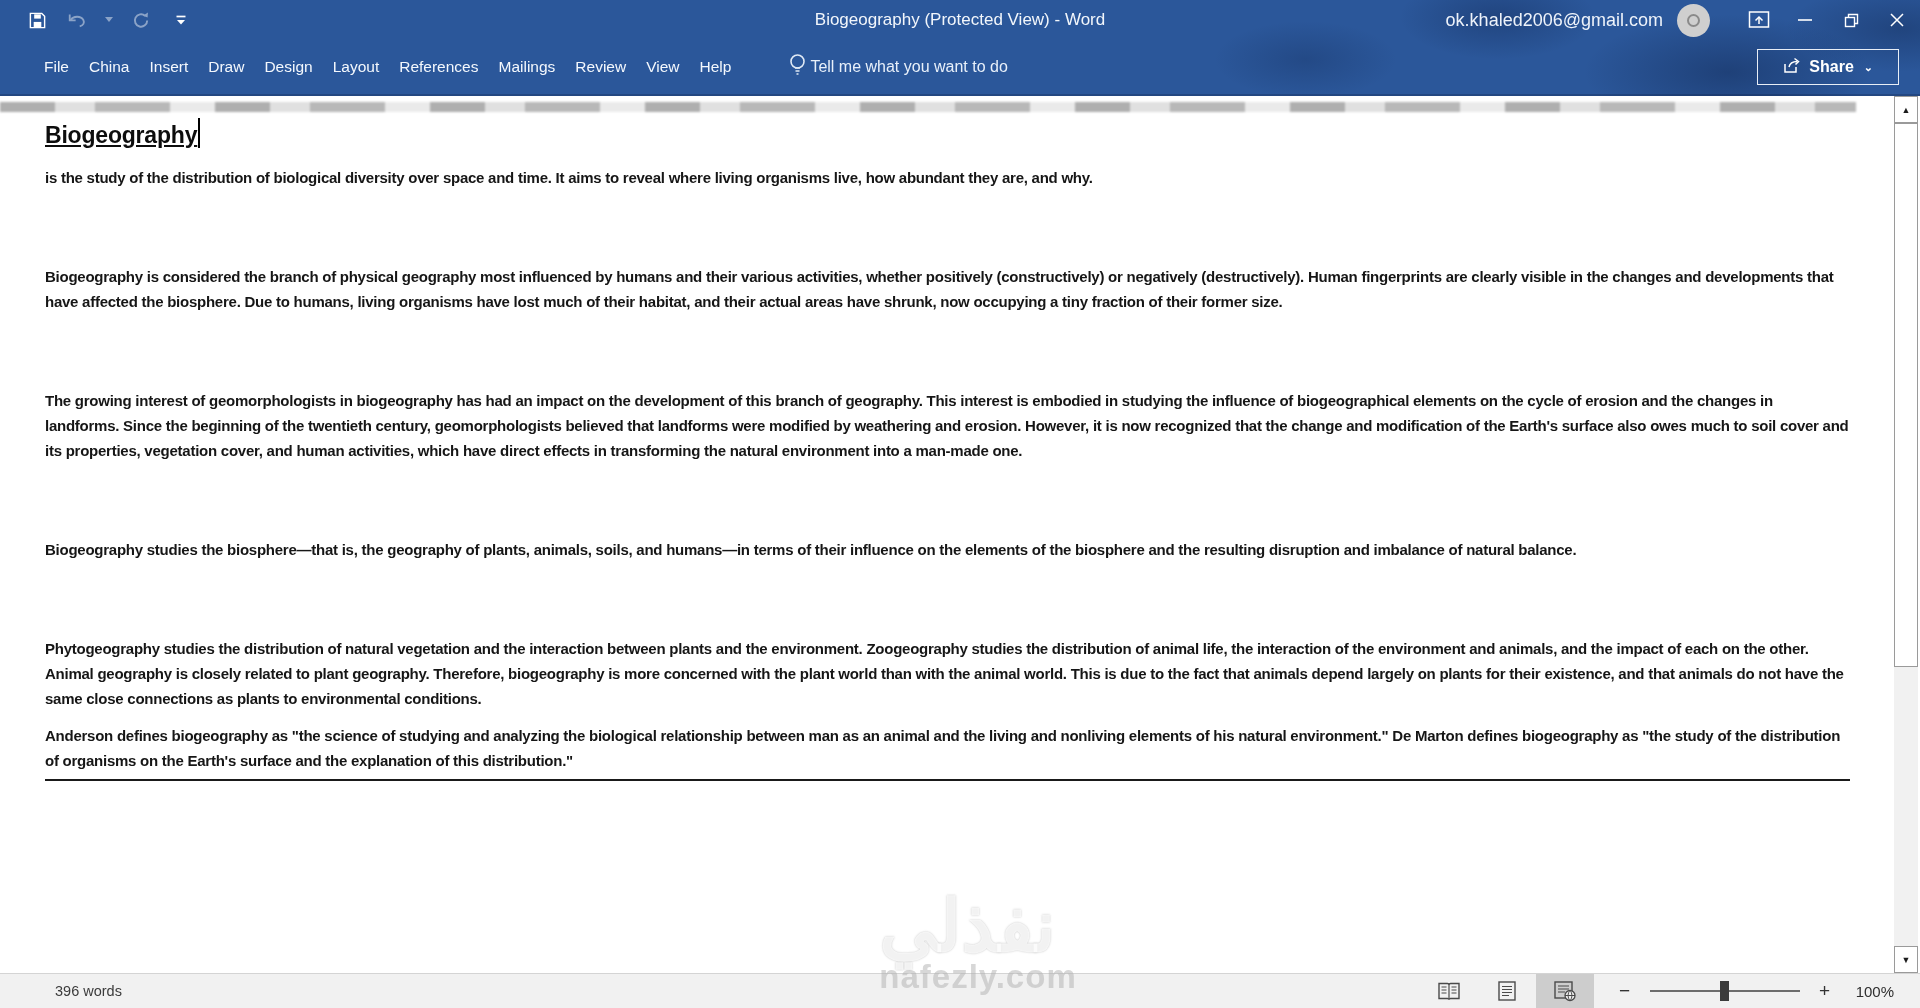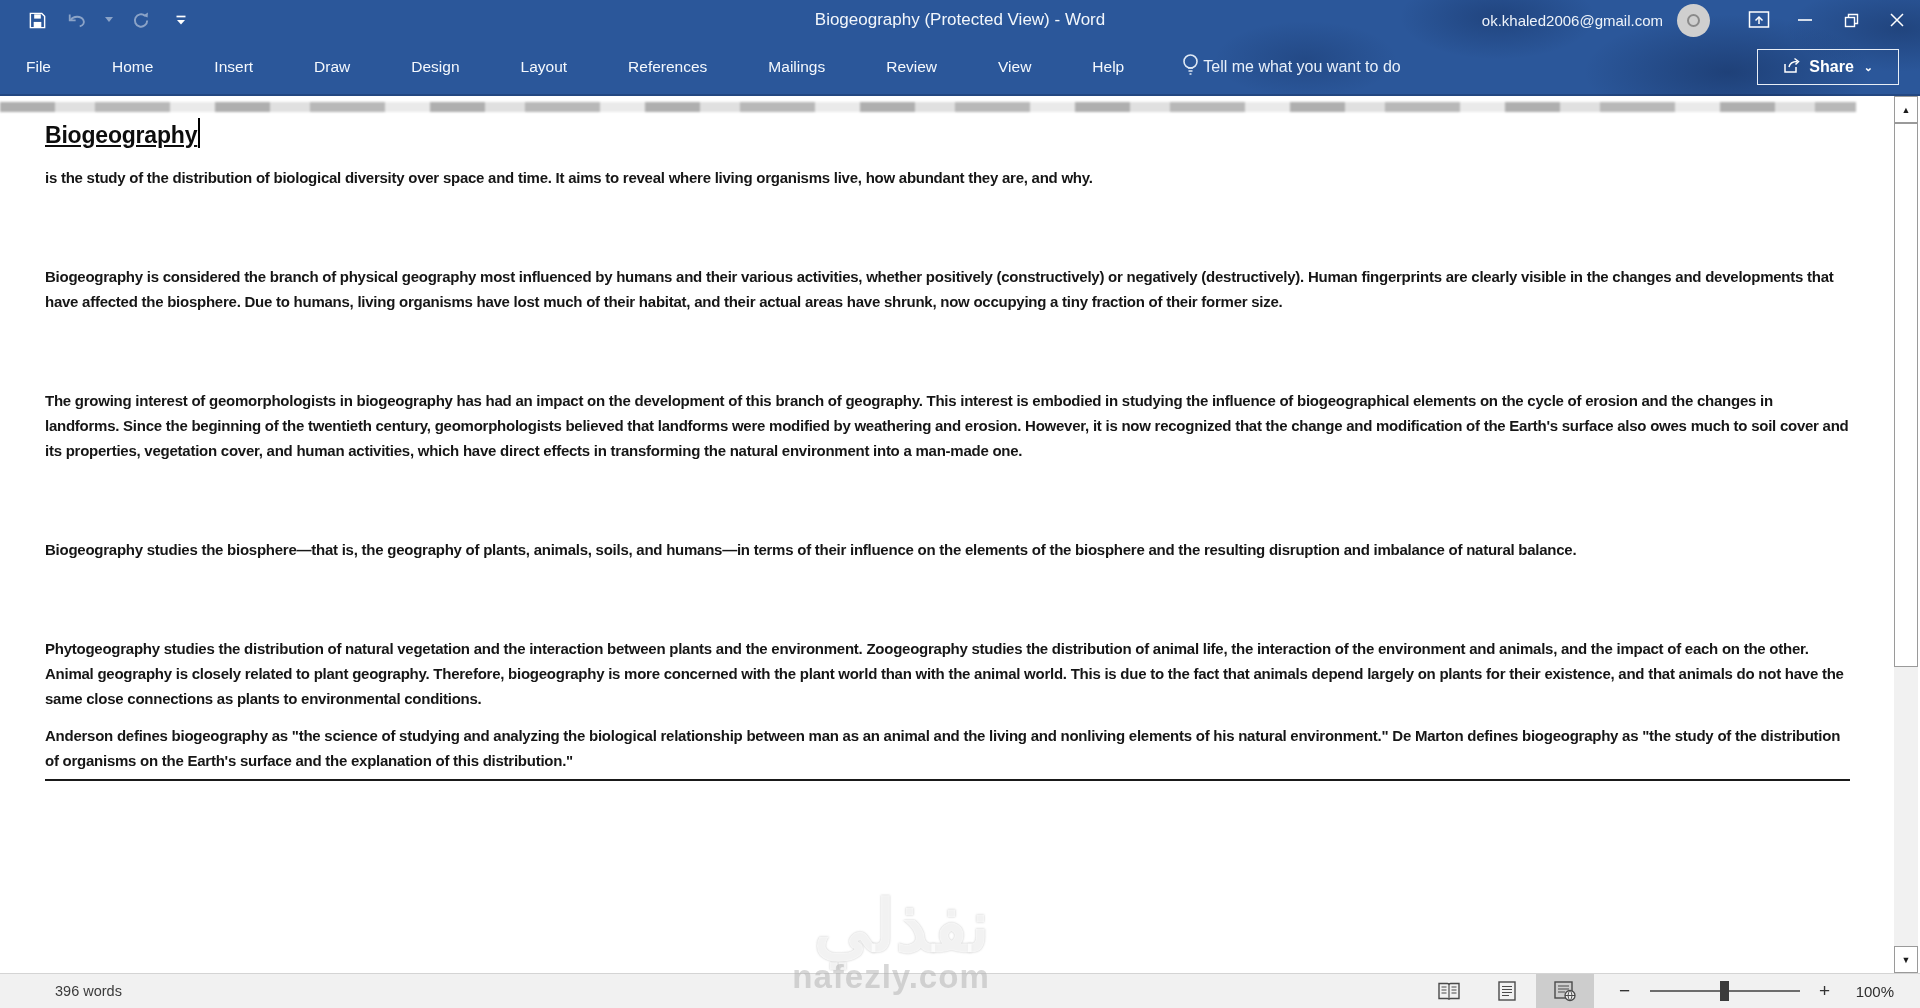--- a/index.html
+++ b/index.html
@@ -20,30 +20,30 @@
   }
   .titlebar { position:absolute; top:0; left:0; width:100%; height:40px; display:flex; align-items:center; }
   .qat { display:flex; align-items:center; gap:14px; padding-left:24px; }
   .qat .btn { width:26px; height:26px; display:flex; align-items:center; justify-content:center; cursor:pointer; }
   .qat svg { display:block; }
   .dim { opacity:.45; }
   .win-title { position:absolute; left:0; right:0; top:0; height:40px;
                display:flex; align-items:center; justify-content:center;
                font-size:17px; color:#f2f6fb; pointer-events:none; }
   .tb-right { position:absolute; right:0; top:0; height:40px; display:flex; align-items:center; }
-  .account-email { font-size:15px; color:#eef3fa; margin-right:14px; cursor:pointer;margin-left:10px; }
+  .account-email { font-size:18px; color:#eef3fa; margin-right:14px; cursor:pointer;margin-left:10px; }
   .avatar { width:33px; height:33px; border-radius:50%; background:#cfcfcf; margin-right:26px;
             display:flex; align-items:center; justify-content:center; cursor:pointer; }
   .avatar .ring { width:13px; height:13px; border:2px solid #8a8a8a; border-radius:50%; }
   .tb-icon-btn { width:46px; height:40px; display:flex; align-items:center; justify-content:center; cursor:pointer; }
 
   
   .menubar { position:absolute; top:40px; left:0; width:100%; height:56px;
              display:flex; align-items:center; border-bottom:2px solid rgba(10,25,55,.25); }
-  .tabs { display:flex; align-items:center; gap:61px; padding-left:26px; }
+  .tabs { display:flex; align-items:center; gap:20px; padding-left:44px; }
   .tab { font-size:15.5px; color:#f4f8fd; cursor:pointer; white-space:nowrap; }
   .tellme { display:flex; align-items:center; gap:4px; margin-left:58px; cursor:pointer; }
   .tellme-label { font-size:16px; color:#e8f0fa; }
   .share-btn { position:absolute; right:21px; top:9px; height:36px; padding:0 25px;
                background:transparent; border:1px solid #e8eef6; color:#fff;
                display:flex; align-items:center; gap:8px; font-size:16px; font-weight:700;
                cursor:pointer; font-family:"Liberation Sans",sans-serif; }
   .share-chevron { font-size:11px; margin-left:2px; }
 
   
@@ -102,22 +102,22 @@
   .sb-right { position:absolute; right:0; top:0; height:100%; display:flex; align-items:center; }
   .view-btn { width:58px; height:35px; display:flex; align-items:center; justify-content:center; cursor:pointer; }
   .view-btn.active { background:#cdcdcd; }
   .zoom-minus, .zoom-plus { font-size:19px; color:#333; width:34px; text-align:center; cursor:pointer; }
   .zoom-minus { margin-left:14px; }
   .zoom-track { position:relative; width:150px; height:2px; background:#6d6d6d; margin:0 8px; cursor:pointer; }
   .zoom-handle { position:absolute; left:47%; top:-9px; width:9px; height:20px; background:#3b3b3b; cursor:grab; }
   .zoom-pct { font-size:15px; color:#2e2e2e; margin:0 26px 0 14px; cursor:pointer; }
 
   
-  .watermark { position:absolute; left:891px; top:893px; transform:translateX(-50%);
-               text-align:right; pointer-events:none; z-index:60; }
+  .watermark { position:absolute; left:978px; top:893px; transform:translateX(-50%);
+               text-align:left; pointer-events:none; z-index:60; }
   .wm-ar { font-size:72px; font-weight:700; color:rgba(255,255,255,.78); line-height:66px;
            text-shadow:0 0 2px rgba(120,120,120,.45); }
   .wm-site { font-size:33px; font-weight:700; color:rgba(175,175,175,.5); letter-spacing:1px;
              line-height:36px; }
 </style>
 </head>
 <body>
 
 <div class="app">
 
@@ -186,21 +186,21 @@
           <svg width="14" height="14" viewBox="0 0 14 14">
               <path d="M1 1 L13 13 M13 1 L1 13" stroke="#fff" stroke-width="1.5"></path>
             </svg>
         </span>
       </div>
     </div>
 
     <div class="menubar">
       <nav class="tabs">
         <span class="tab">File</span>
-        <span class="tab">Home</span>
+        <span class="tab">China</span>
         <span class="tab">Insert</span>
         <span class="tab">Draw</span>
         <span class="tab">Design</span>
         <span class="tab">Layout</span>
         <span class="tab">References</span>
         <span class="tab">Mailings</span>
         <span class="tab">Review</span>
         <span class="tab">View</span>
         <span class="tab">Help</span>
       </nav>

